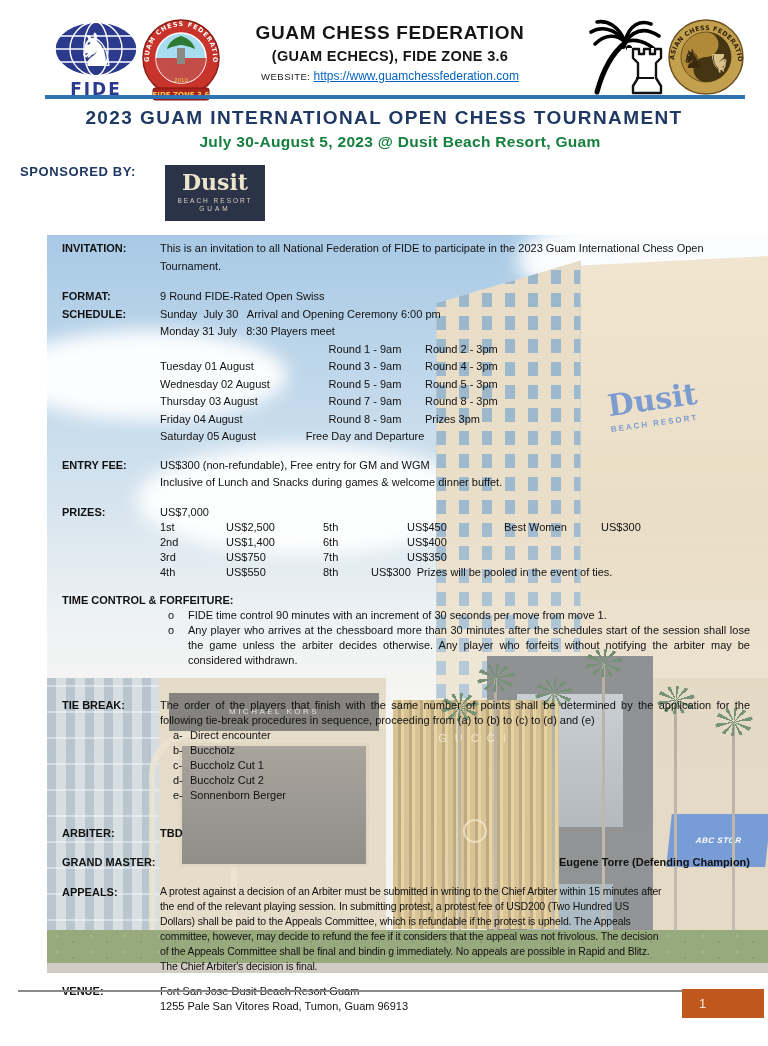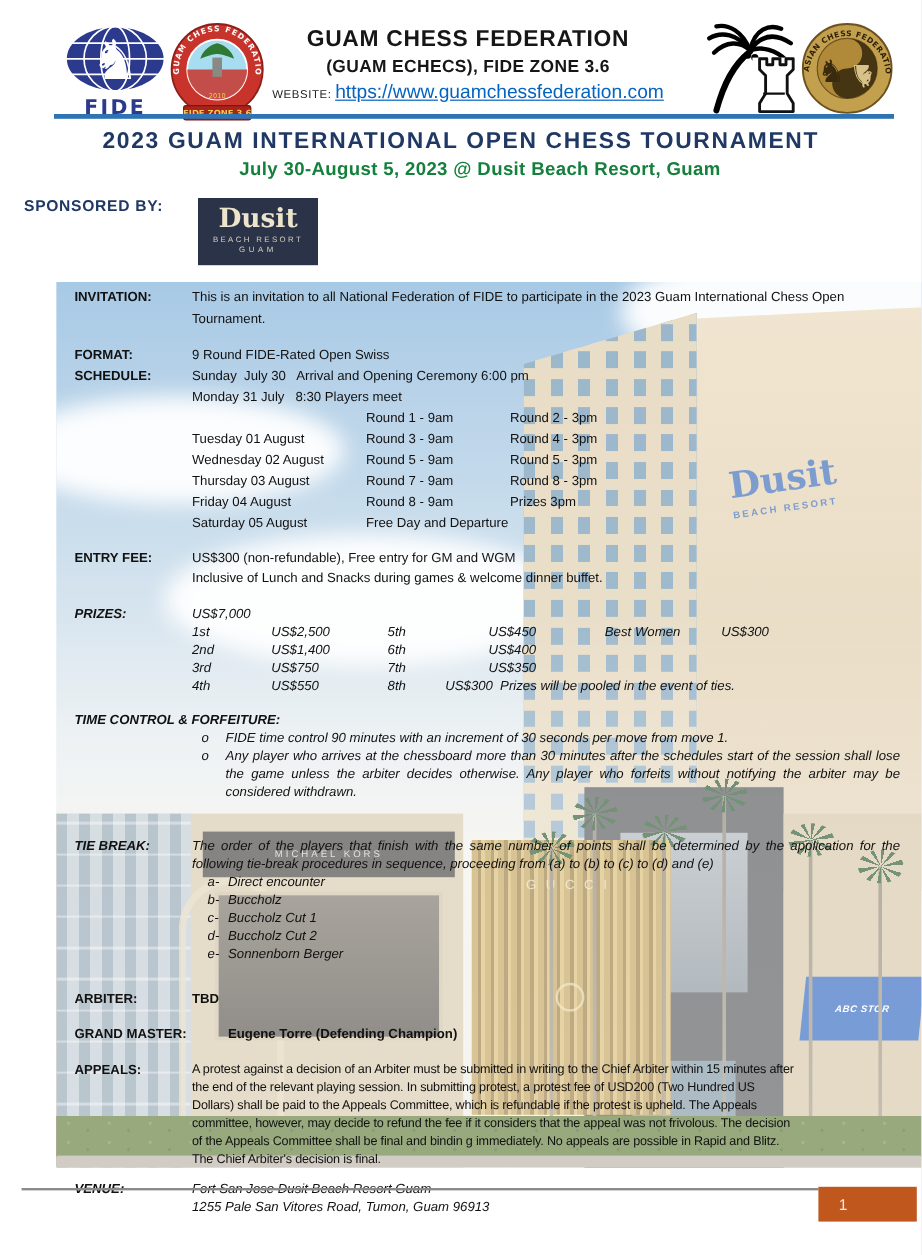--- a/index.html
+++ b/index.html
@@ -11,21 +11,21 @@
   }
   
   .logo{ position:absolute; }
   .fide-logo{ left:52px; top:20px; }
   .gcf-logo{ left:140px; top:16px; }
   .org-block{ position:absolute; left:210px; top:22px; width:360px; text-align:center; color:#161616;}
   .org-name{ font-size:19px; font-weight:700; letter-spacing:.6px; }
   .org-sub{ font-size:14.5px; font-weight:700; margin-top:4px; letter-spacing:.3px;}
   .org-web{ font-size:11px; margin-top:5px; }
   .org-web .weblabel{ font-size:9.5px; letter-spacing:.5px; color:#222; }
-  .org-web a{ color:#0563C1; font-size:16px;}
+  .org-web a{ color:#0563C1; font-size:12px;}
   .palmrook-logo{ left:583px; top:18px; }
   .acf-logo{ left:666px; top:16px; }
   .blue-rule{ position:absolute; left:45px; top:95px; width:700px; height:4px; background:#2E74B5; }
 
   
   .doc-title{ position:absolute; left:0; top:107px; width:100%; text-align:center;
     color:#1F3864; font-size:19px; font-weight:700; letter-spacing:1.4px; }
   .doc-dates{ position:absolute; left:0; top:133px; width:100%; text-align:center;
     color:#15803d; font-size:15.5px; font-weight:700; letter-spacing:.3px;margin-left:16px; }
   .sponsored{ position:absolute; left:20px; top:164px; color:#1F3864; font-size:13px;
@@ -95,36 +95,36 @@
 
   
   .content{ position:absolute; left:47px; top:235px; width:721px; height:738px;
     padding:5px 18px 0 15px; font-size:11px; line-height:17.5px; color:#111; }
   .sec{ display:flex; margin-bottom:13px; }
   .sec-label{ font-weight:700; min-width:98px; flex:none; }
   .sec-body{ flex:1; }
   .pre{ white-space:pre-wrap; }
   .sched-row{ display:flex; }
   .sched-day{ width:145px; flex:none; }
-  .sched-r1{ width:120px; flex:none; }
-  .tightblock{ line-height:15px;font-style:italic; }
+  .sched-r1{ width:120px; flex:none;text-align:center; }
+  .tightblock{ line-height:15px; }
   .pz-row{ display:flex; }
   .pz-p1{ width:50px; flex:none;} .pz-a1{ width:97px; flex:none;margin-left:16px;}
   .pz-p2{ width:48px; flex:none;} .pz-a2{ width:97px; flex:none;margin-left:36px;}
   .pz-a2n{ flex:none; margin-right:6px;}
   .pz-x1{ width:97px; flex:none;}
   .fullsec{ margin-bottom:30px; }
   .fullsec .head{ font-weight:700; }
   .bullet-row{ display:flex; margin-left:106px; }
   .bullet-marker{ width:20px; flex:none; }
   .bullet-text{ flex:1; text-align:justify; }
   .tie-item{ display:flex; padding-left:13px; }
   .tie-marker{ width:17px; flex:none; }
   .just{ text-align:justify; }
-  .gm-indent{ padding-left:30px; font-weight:700; }
+  .gm-indent{ padding-left:30px; font-weight:700;text-align:right; }
   .bold{ font-weight:700; }
   .appeals-text{ line-height:15px; font-size:10.5px; letter-spacing:-.15px; white-space:pre-wrap; }
 
   
   .footer-line{ position:absolute; left:18px; top:990px; width:664px; height:2px; background:#8a8a8a; }
   .page-badge{ position:absolute; left:682px; top:989px; width:82px; height:29px; background:#C0571D;
     color:#f6e9de; font-size:13px; line-height:29px; padding-left:17px; }
 
   svg text{ font-family:"DejaVu Sans", sans-serif; }
 </style>

